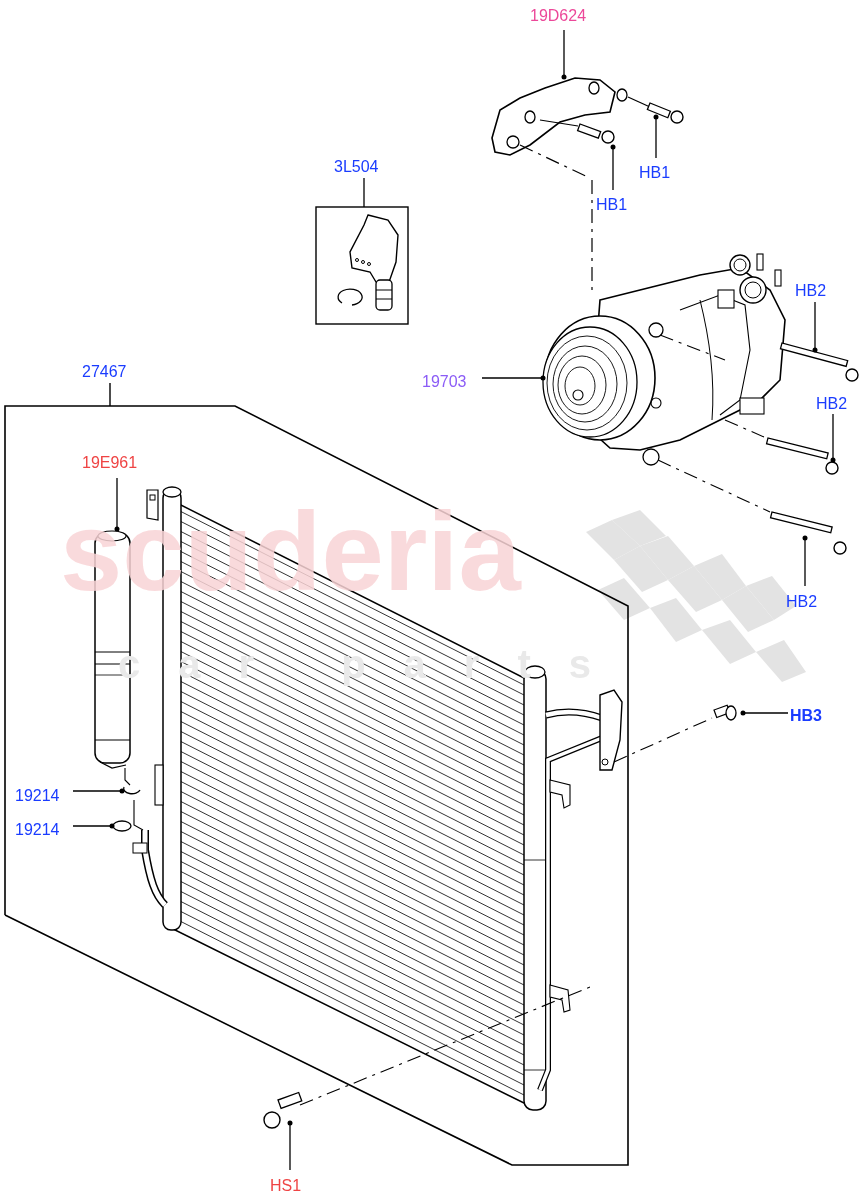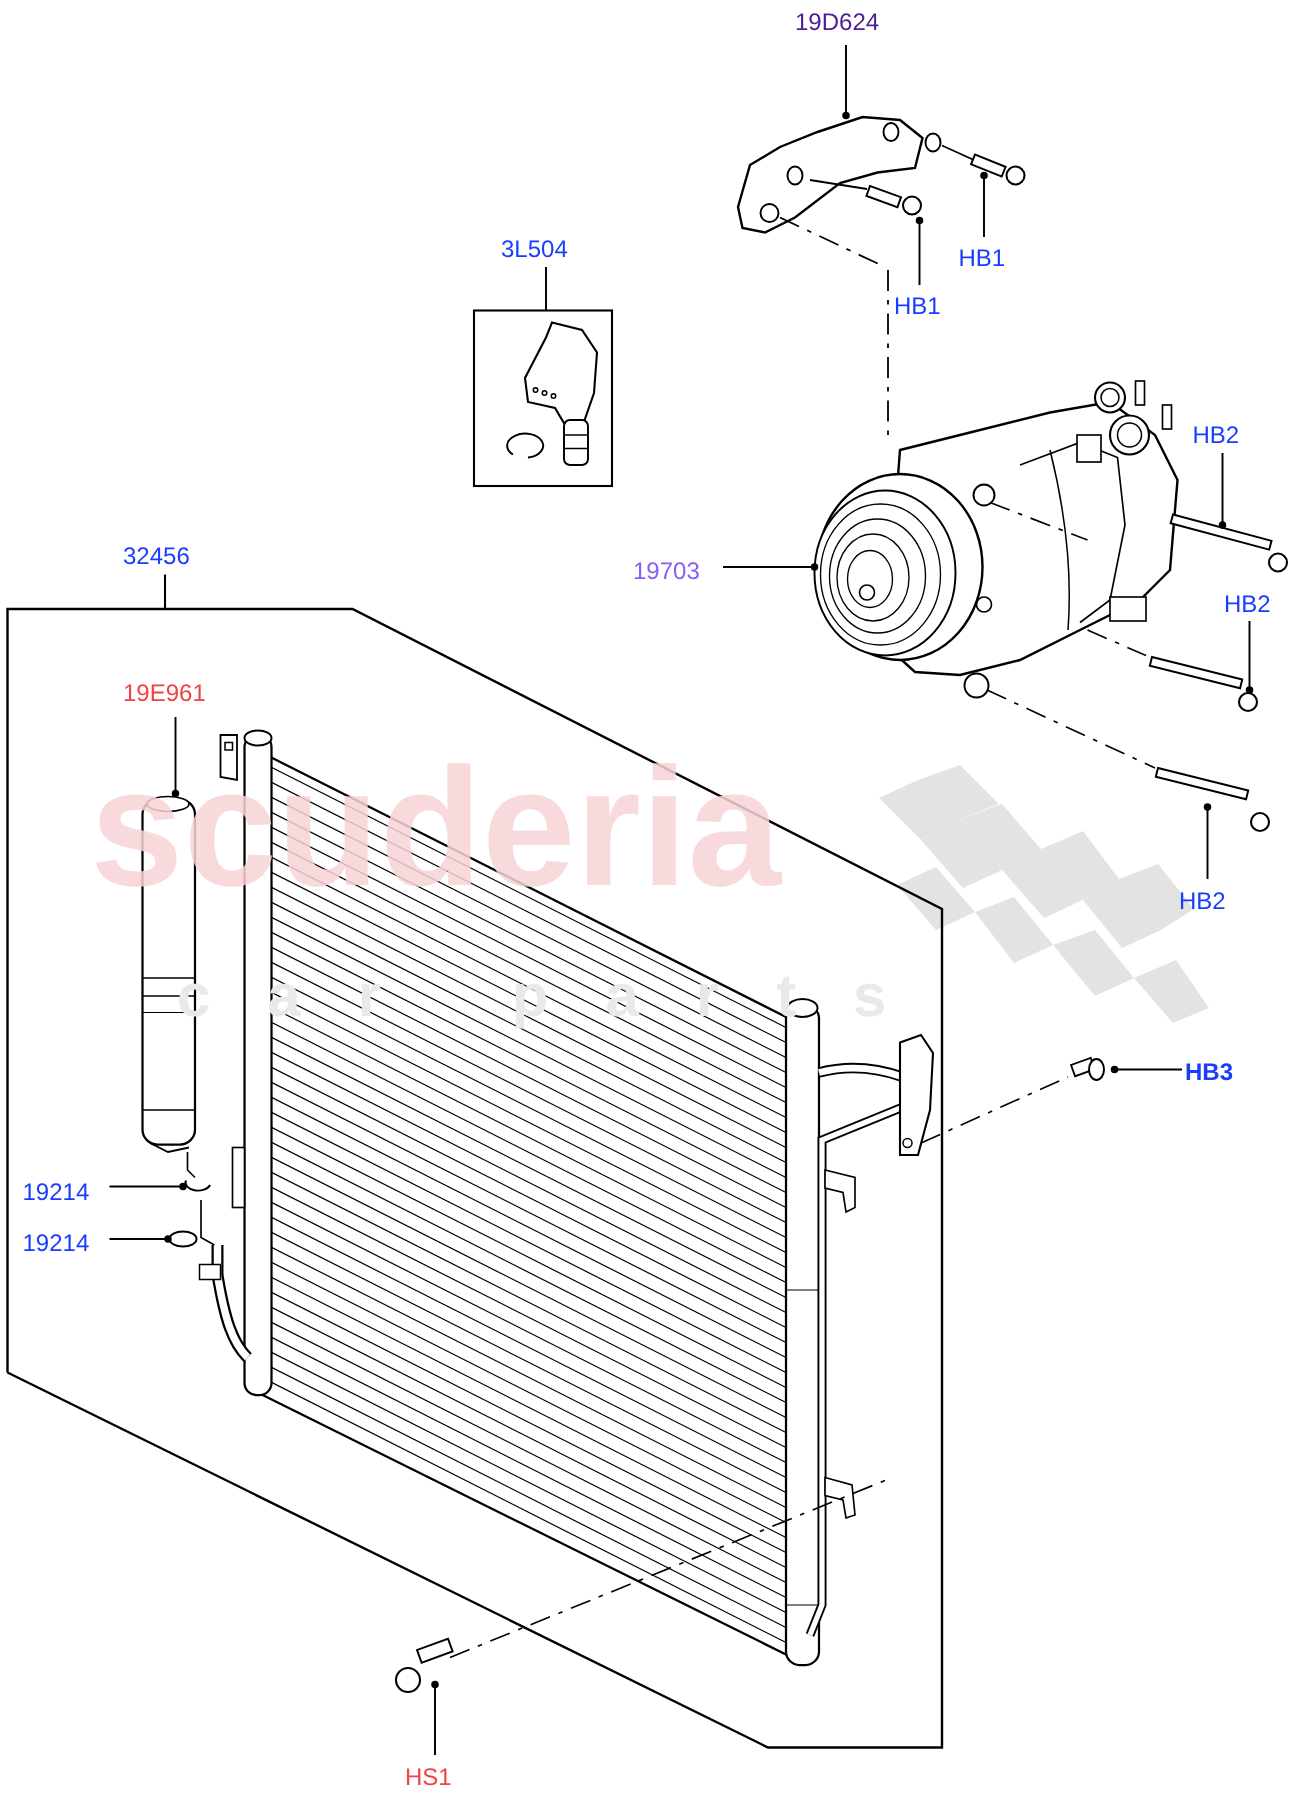--- a/index.html
+++ b/index.html
@@ -244,27 +244,27 @@
     <circle cx="272" cy="1120" r="8" fill="#fff" stroke="#000" stroke-width="1.4"></circle>
     <line x1="290" y1="1123" x2="290" y2="1170" stroke="#000" stroke-width="1.3"></line>
     <circle cx="290" cy="1123" r="2.5" fill="#000"></circle>
   </g>
 </svg>
 
 <div class="wm-text" style="left:60px; top:496px; font-size:112px; opacity:0.85;">scuderia</div>
 <div class="wm-sub" style="left:118px; top:628px; font-size:40px;margin-top:16px;">car parts</div>
 
 <div id="callouts">
-    <div class="callout" style="left: 530px; top: 8px; color: #4c1d95;">19D624</div>
+    <div class="callout" style="left: 530px; top: 8px; color: #ec4899;">19D624</div>
     <div class="callout" style="left: 639px; top: 165px; color: rgb(26, 60, 255);">HB1</div>
     <div class="callout" style="left: 596px; top: 197px; color: rgb(26, 60, 255);">HB1</div>
     <div class="callout" style="left: 334px; top: 159px; color: rgb(26, 60, 255);">3L504</div>
     <div class="callout" style="left: 795px; top: 283px; color: rgb(26, 60, 255);">HB2</div>
     <div class="callout" style="left: 422px; top: 374px; color: #8b5cf6;">19703</div>
     <div class="callout" style="left: 816px; top: 396px; color: rgb(26, 60, 255);">HB2</div>
-    <div class="callout" style="left: 82px; top: 364px; color: rgb(26, 60, 255);">32456</div>
+    <div class="callout" style="left: 82px; top: 364px; color: rgb(26, 60, 255);">27467</div>
     <div class="callout" style="left: 82px; top: 455px; color: #ef4444;">19E961</div>
     <div class="callout" style="left: 786px; top: 594px; color: rgb(26, 60, 255);">HB2</div>
     <div class="callout" style="left: 790px; top: 708px; color: rgb(26, 60, 255); font-weight: bold;">HB3</div>
     <div class="callout" style="left: 15px; top: 788px; color: rgb(26, 60, 255);">19214</div>
     <div class="callout" style="left: 15px; top: 822px; color: rgb(26, 60, 255);">19214</div>
     <div class="callout" style="left: 270px; top: 1178px; color: #ef4444;">HS1</div>
   </div>
 
 </body></html>

